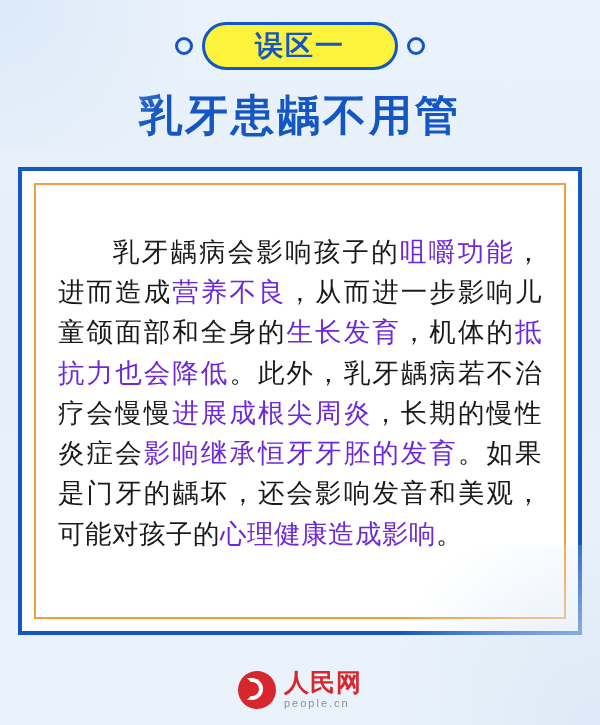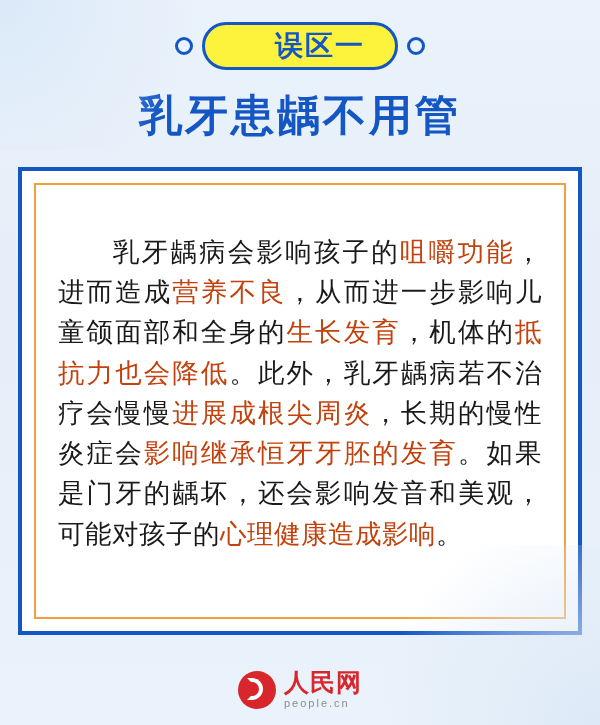--- a/index.html
+++ b/index.html
@@ -43,21 +43,21 @@
     position: relative;
     width: 100%;
     display: flex;
     justify-content: center;
     padding-top: 22px;
   }
   .badge {
     position: relative;
     display: flex;
     align-items: center;
-    justify-content: flex-end;
+    justify-content: center;
     min-width: 196px;
     height: 48px;
     padding: 0 30px;
     background: #fdf33c;
     border: 3px solid #1356c4;
     border-radius: 26px;
     box-sizing: border-box;
   }
   .badge-text {
     font-size: 28px;
@@ -115,21 +115,21 @@
   .body-text {
     font-size: 26.5px;
     line-height: 1.52;
     color: #1a1a1a;
     text-align: justify;
     text-justify: inter-ideograph;
     letter-spacing: 0.5px;
     font-family: "Liberation Sans", sans-serif;
   }
   .body-text .indent { display: inline-block; width: 2em; }
-  .hl { color: #c2410c; margin-top: 48px; }
+  .hl { color: #6d28d9; margin-top: 48px; }
 
   
   .footer {
     position: absolute;
     left: 0;
     right: 0;
     bottom: 16px;
     display: flex;
     align-items: center;
     justify-content: center;

